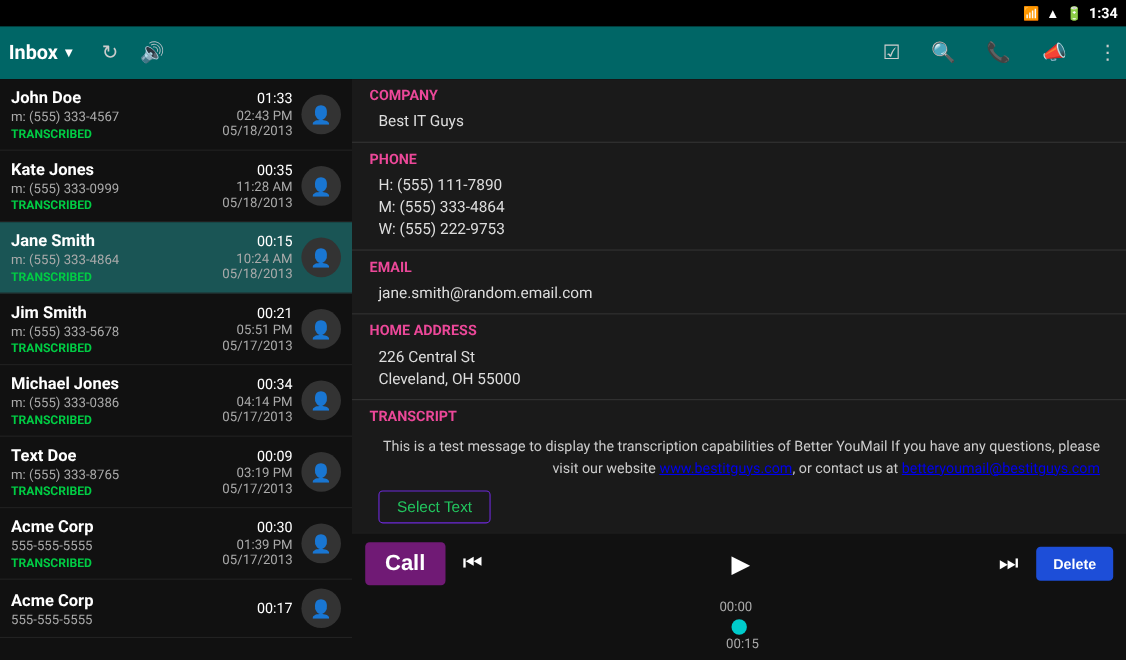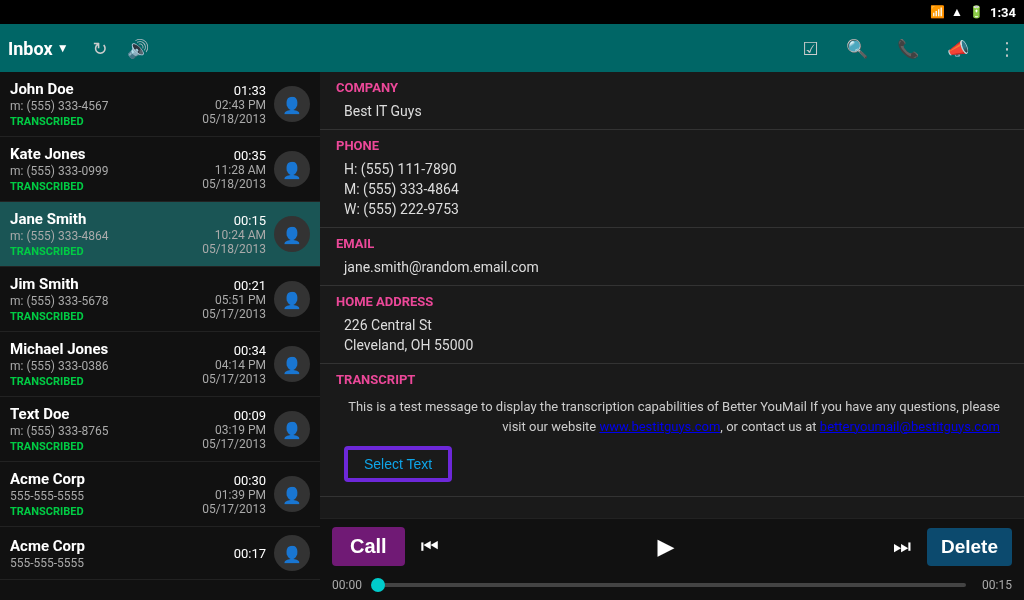--- a/index.html
+++ b/index.html
@@ -192,23 +192,23 @@
       line-height: 1.5;
       padding: 4px 8px;
       text-align: right;
     }
 
     .select-text-btn {
       display: inline-block;
       margin: 6px 8px;
       padding: 6px 16px;
       background: transparent;
-      border: 4px solid #6d28d9;
+      border: 1px solid #6d28d9;
       border-radius: 4px;
-      color: #0ea5e9;
+      color: #22c55e;
       font-size: 14px;
       cursor: pointer;
     }
 
     
     #player {
       background: #111;
       border-top: 1px solid #222;
     }
     #player-controls {
@@ -222,26 +222,26 @@
       color: #fff;
       border: none;
       border-radius: 4px;
       padding: 8px 18px;
       font-size: 20px;
       font-weight: bold;
       cursor: pointer;
       min-width: 70px;
     }
     .btn-delete {
-      background: #0c4a6e;
+      background: #1d4ed8;
       color: #fff;
       border: none;
       border-radius: 4px;
       padding: 8px 14px;
-      font-size: 19px;
+      font-size: 13px;
       font-weight: bold;
       cursor: pointer;
       min-width: 70px;
     }
     .player-spacer { flex: 1; }
     .player-btn {
       background: transparent;
       border: none;
       color: #fff;
       font-size: 20px;
@@ -250,20 +250,21 @@
     }
     .play-btn {
       font-size: 22px;
     }
 
     #player-progress {
       display: flex;
       align-items: center;
       padding: 4px 12px 8px;
       gap: 10px;
+      flex-direction: column;
     }
     .time-label {
       font-size: 12px;
       color: #aaa;
       min-width: 36px;
     }
     .progress-bar {
       flex: 1;
       height: 4px;
       background: #444;

